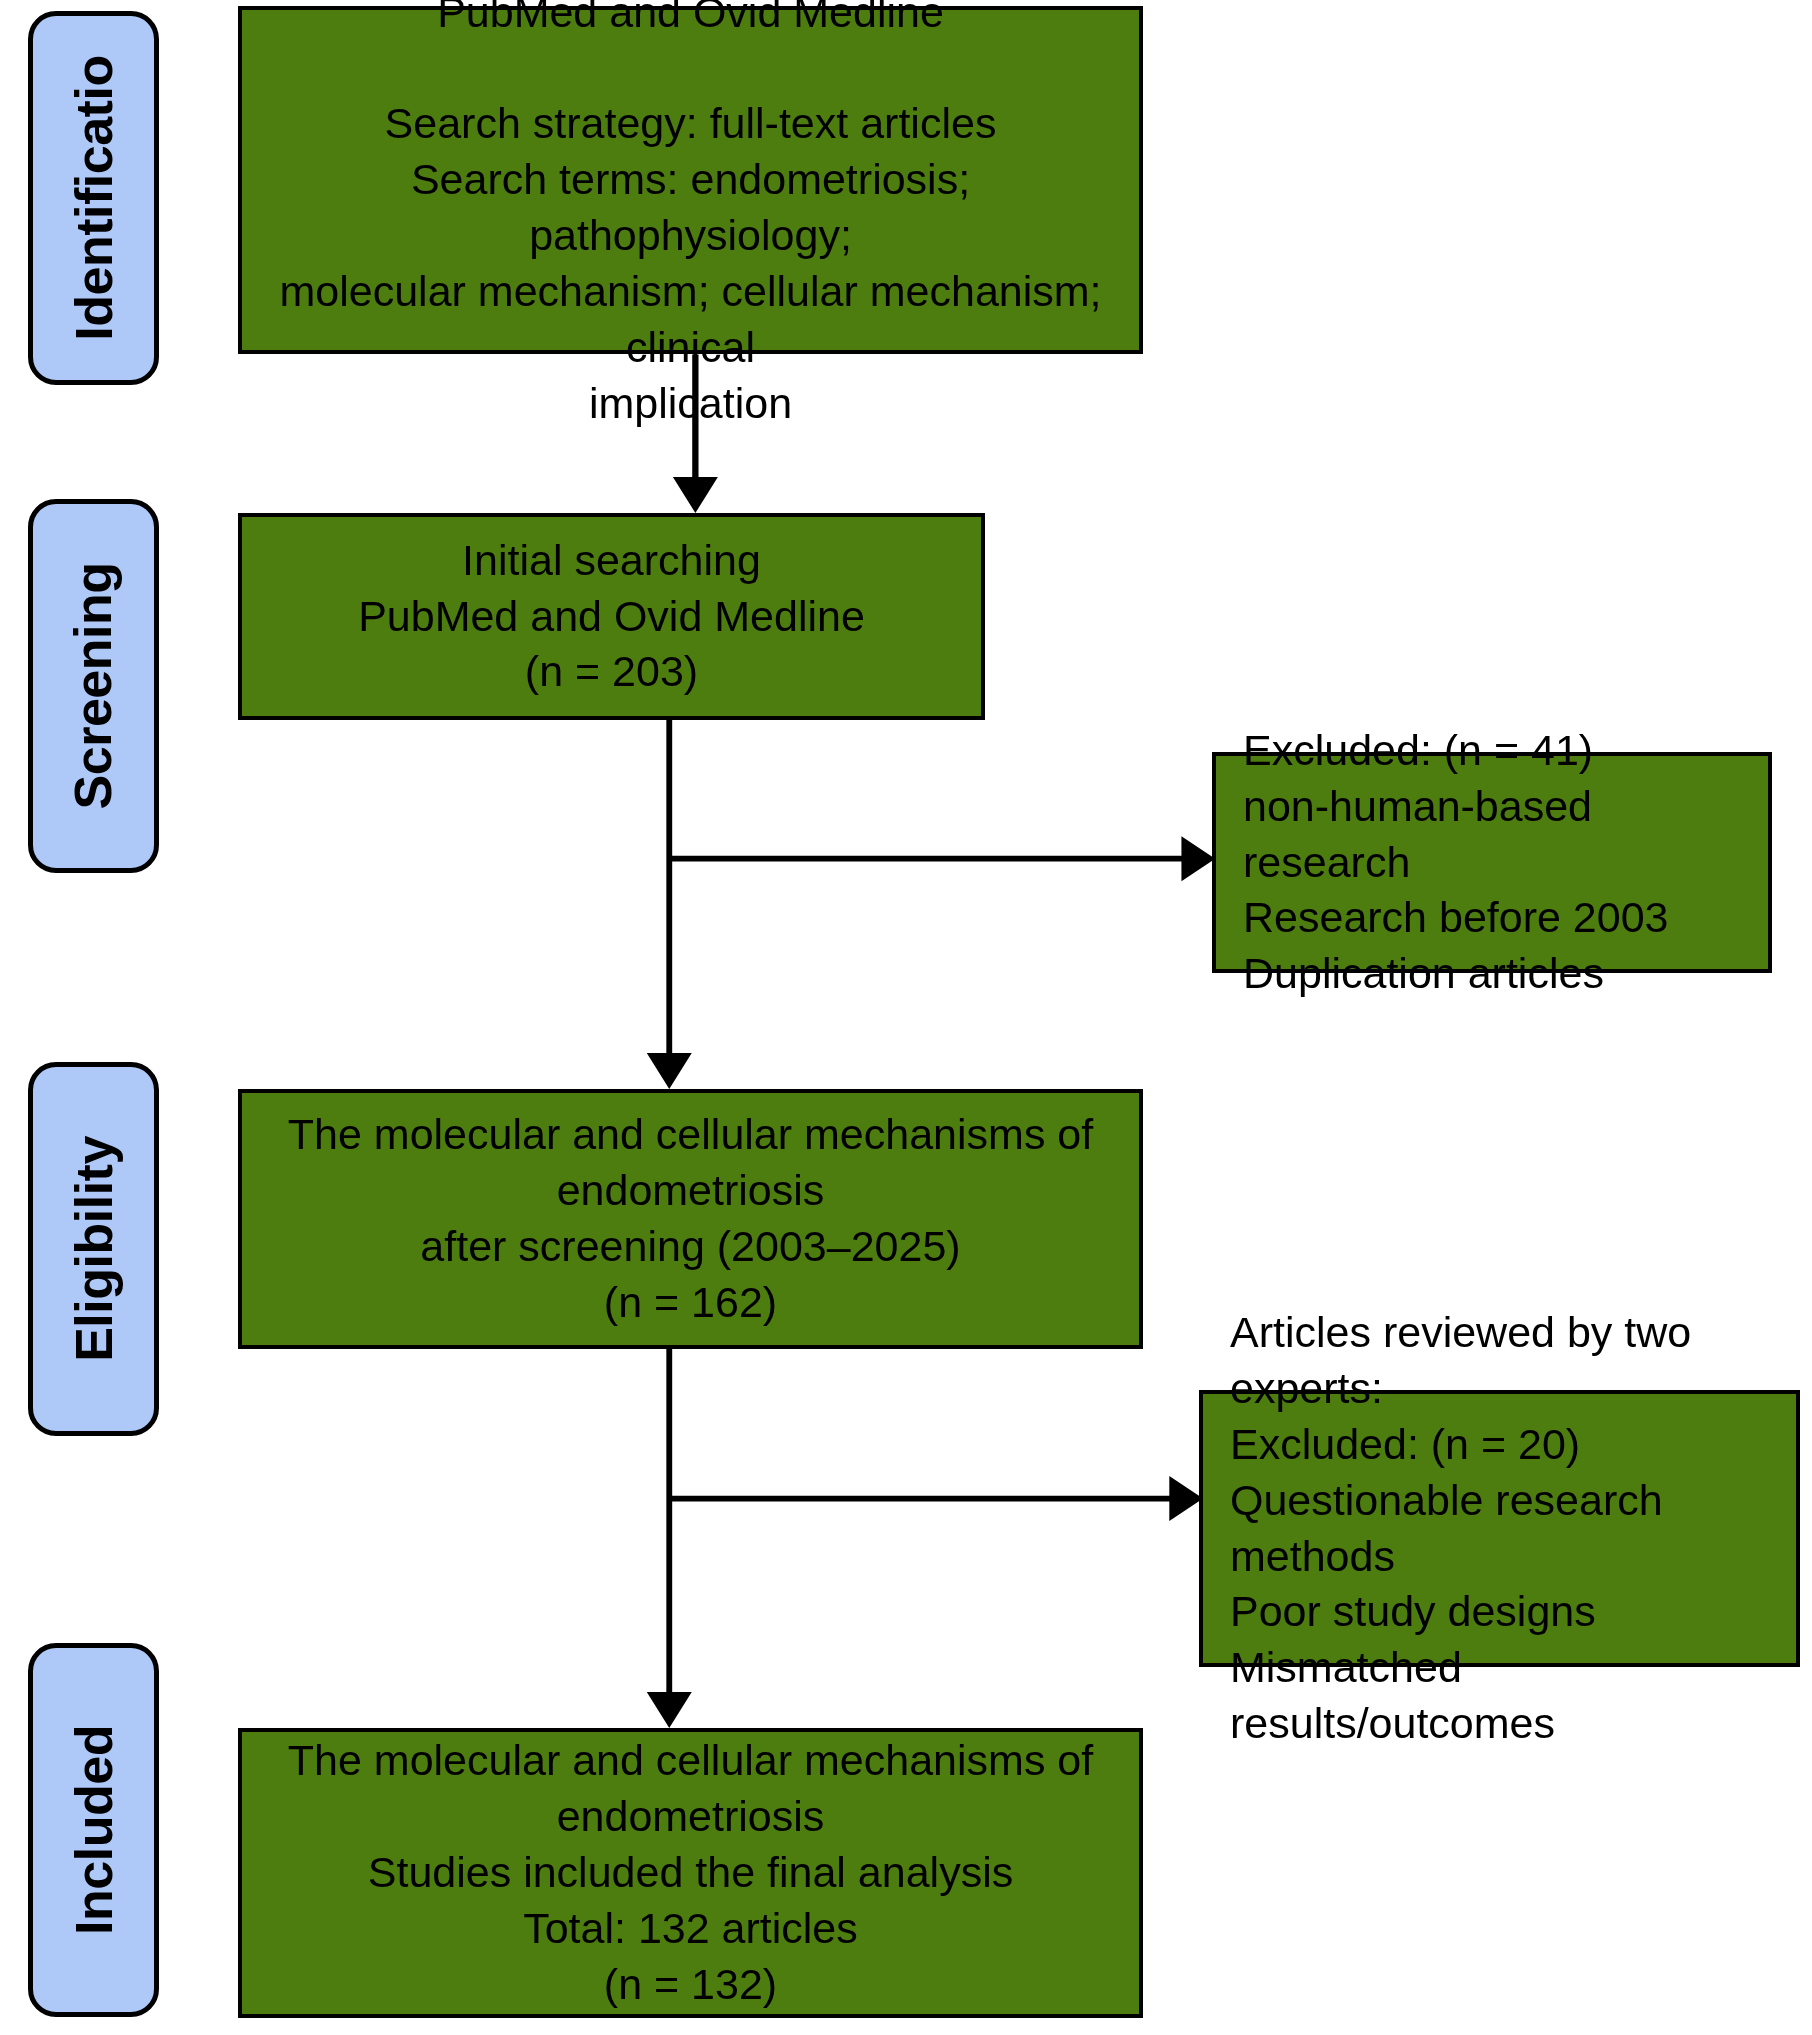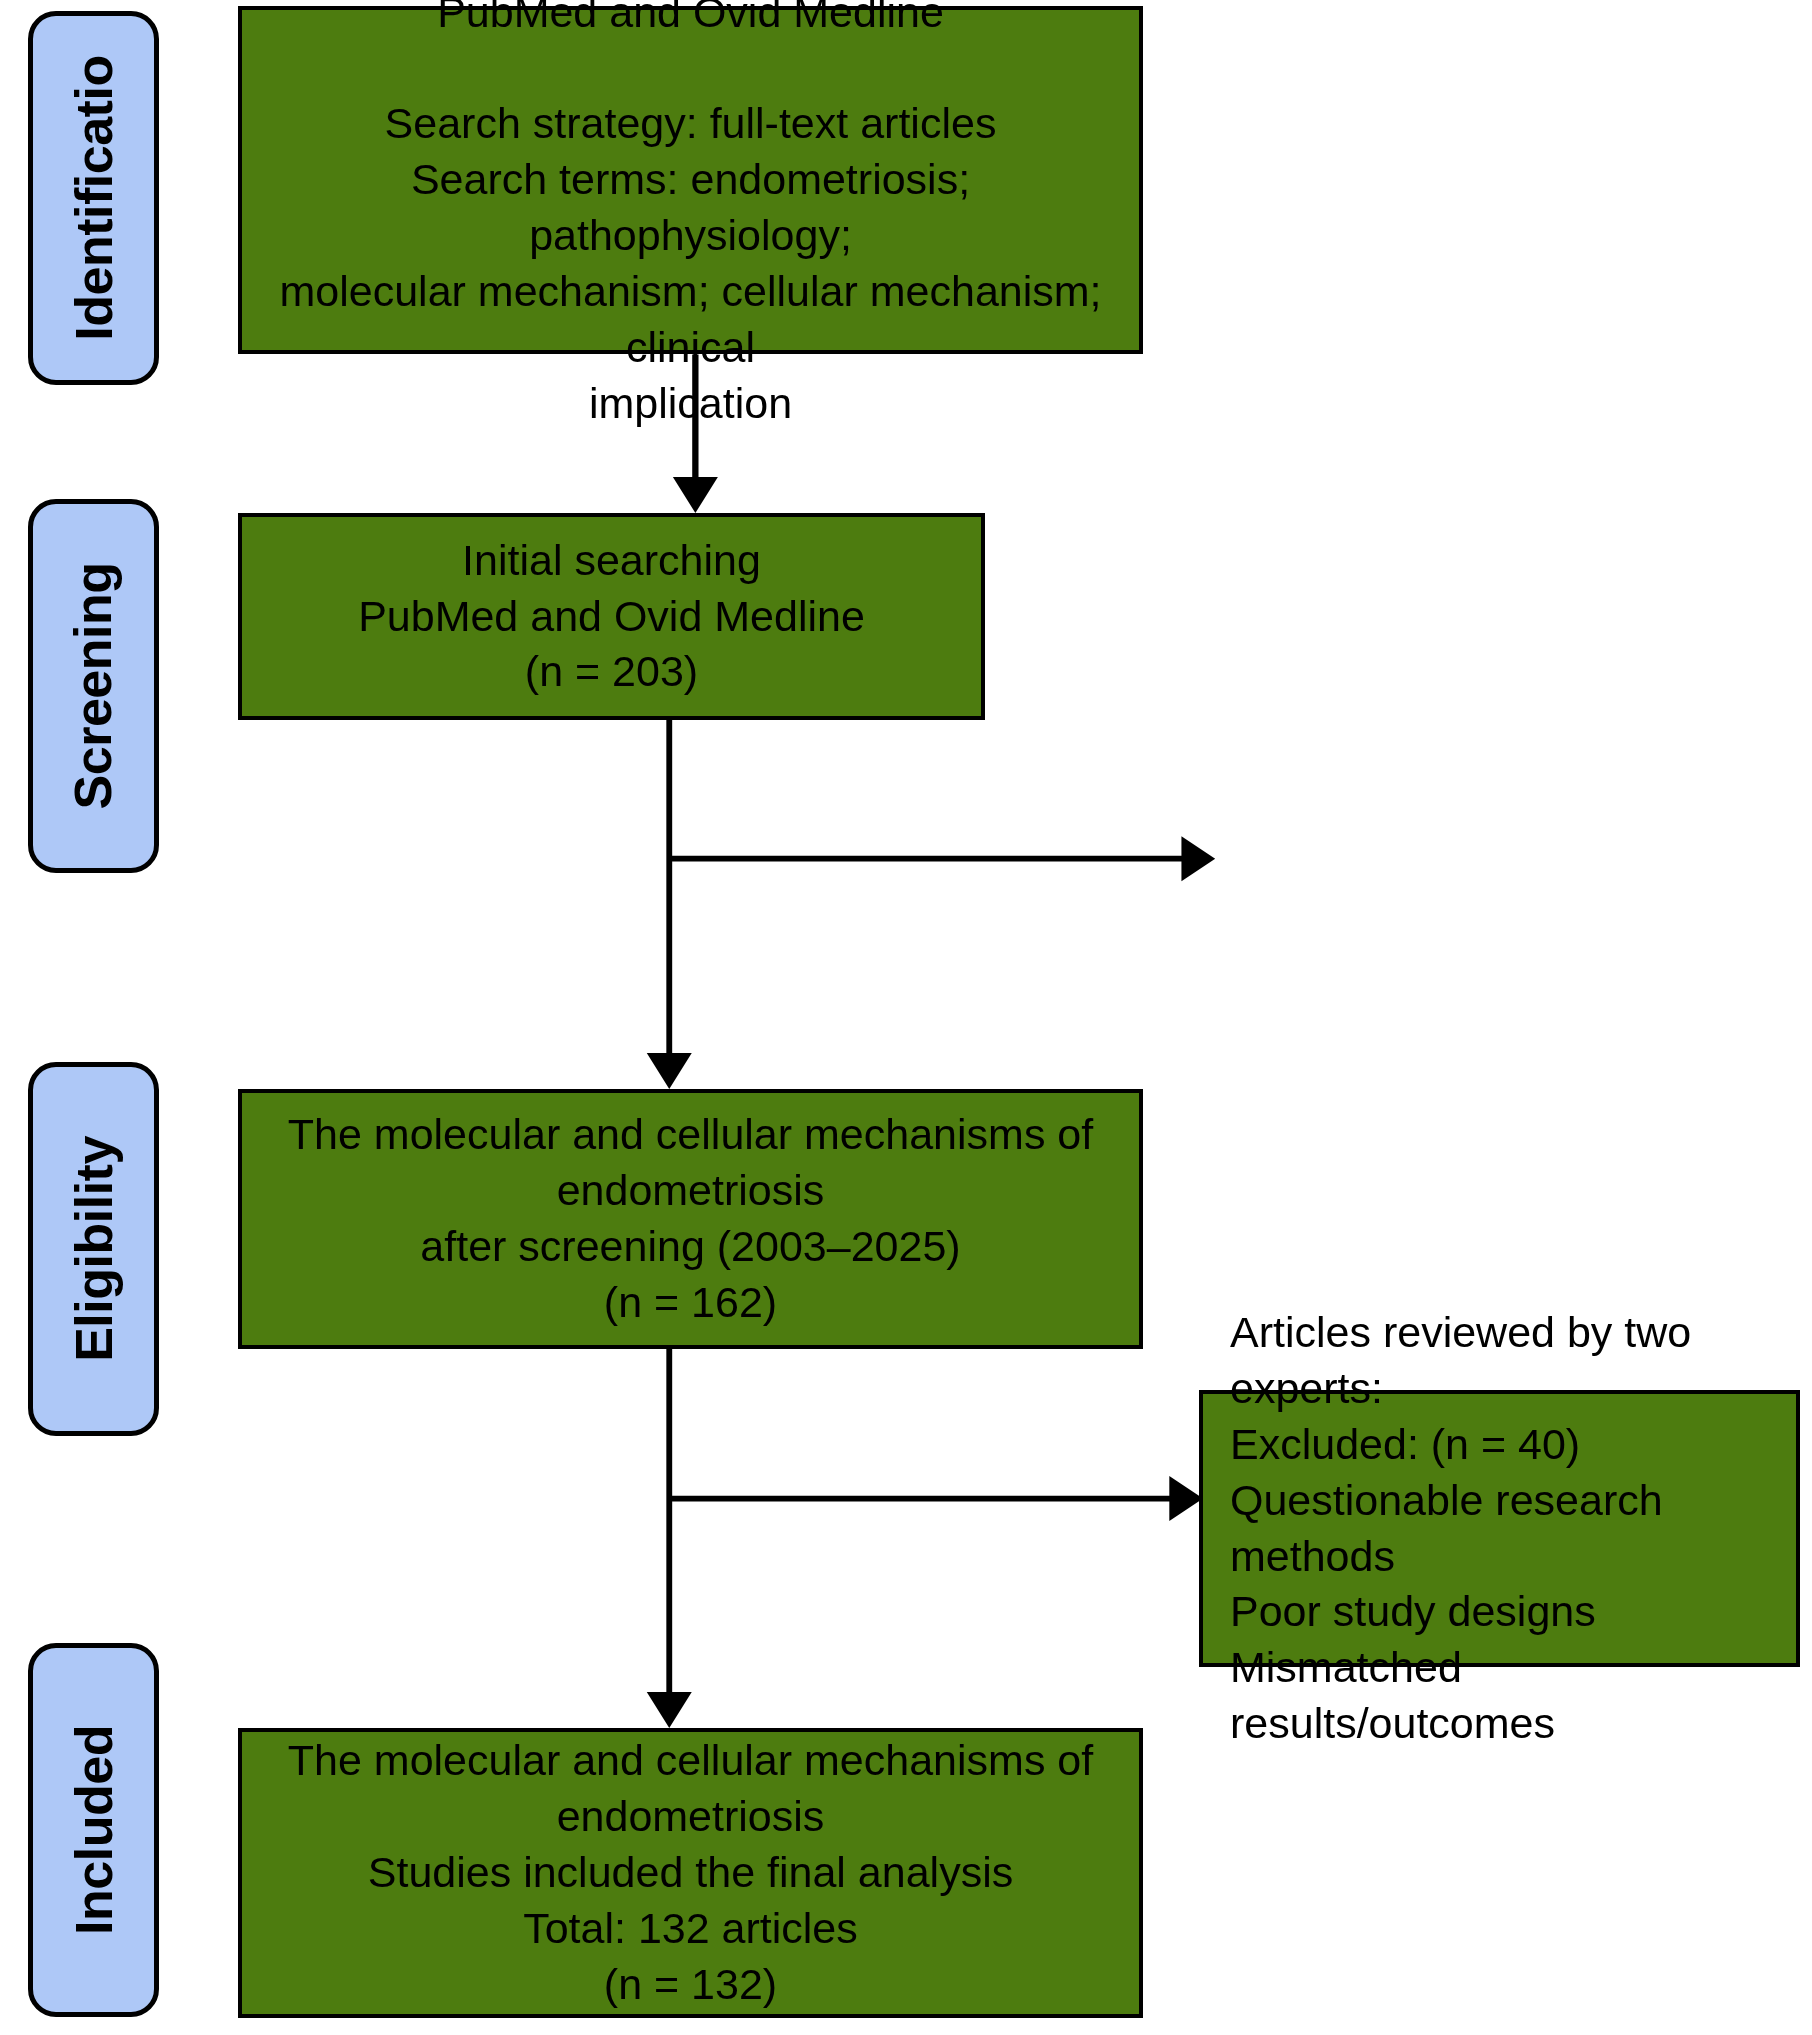--- a/index.html
+++ b/index.html
@@ -135,31 +135,37 @@
 molecular mechanism; cellular mechanism; clinical
 implication</span>
   </div>
 
   <div class="flow-box" style="left:238px; top:513px; width:747px; height:207px;">
     <span class="box-text">Initial searching
 PubMed and Ovid Medline
 (n = 203)</span>
   </div>
 
+  <div class="flow-box left-align" style="left:1212px; top:752px; width:560px; height:221px;">
+    <span class="box-text">Excluded: (n = 41)
+  non-human-based research
+ Research before 2003
+ Duplication articles</span>
+  </div>
 
   <div class="flow-box" style="left:238px; top:1089px; width:905px; height:260px;">
     <span class="box-text">The molecular and cellular mechanisms of
 endometriosis
 after screening (2003–2025)
 (n = 162)</span>
   </div>
 
   <div class="flow-box left-align" style="left:1199px; top:1390px; width:601px; height:277px;">
     <span class="box-text">Articles reviewed by two experts:
-Excluded: (n = 40)
+Excluded: (n = 20)
    Questionable research methods
   Poor study designs
   Mismatched results/outcomes</span>
   </div>
 
   <div class="flow-box" style="left:238px; top:1728px; width:905px; height:290px;">
     <span class="box-text">The molecular and cellular mechanisms of
 endometriosis
 Studies included the final analysis
 Total: 132 articles

